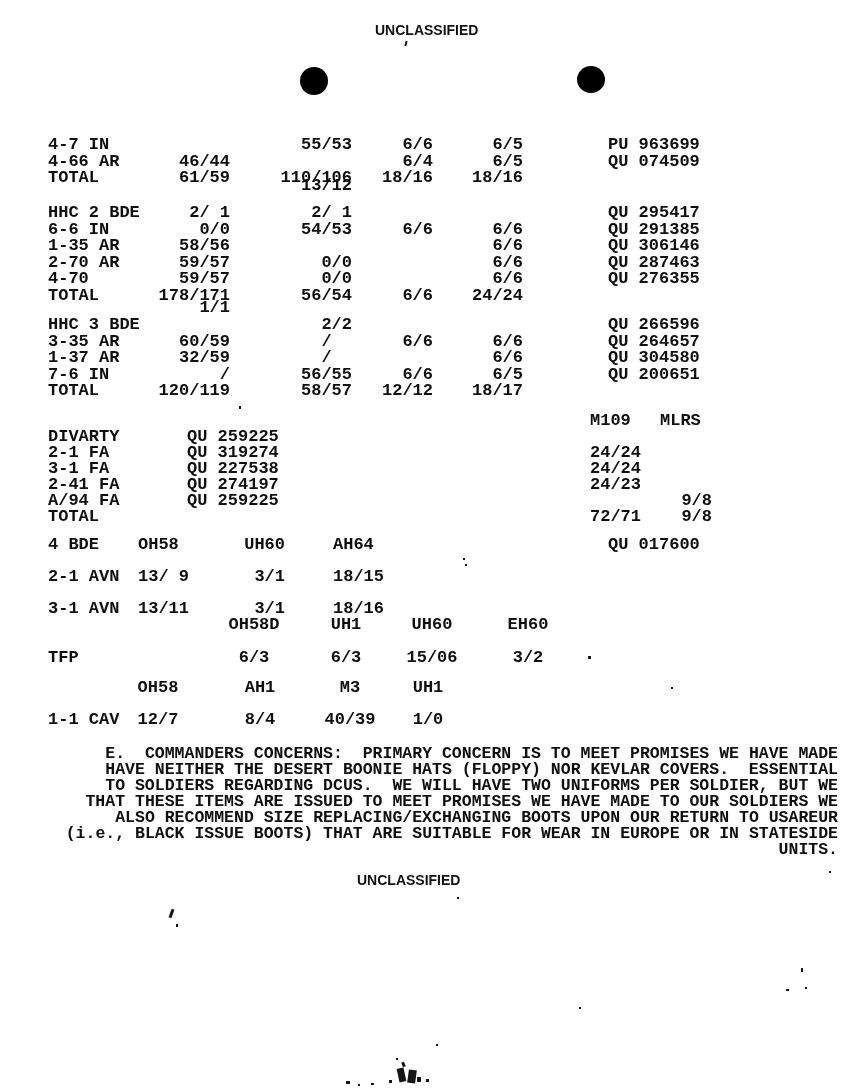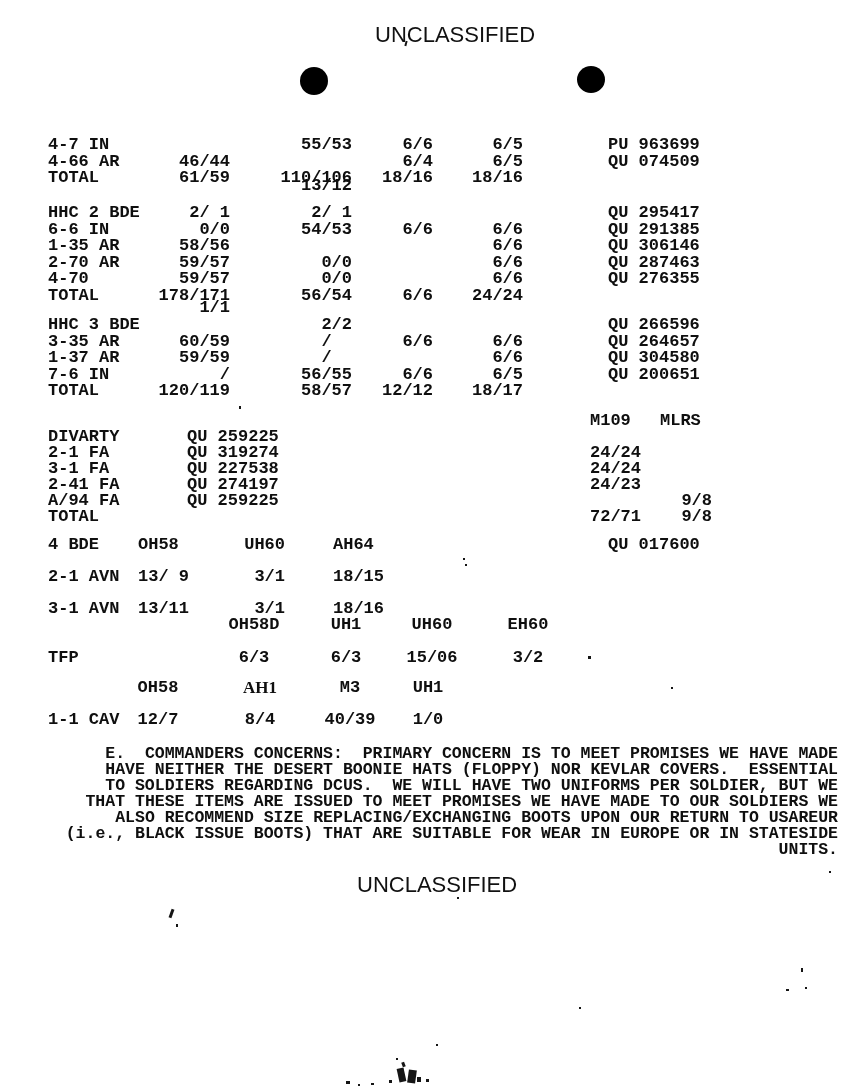--- a/index.html
+++ b/index.html
@@ -2,21 +2,21 @@
 <html><head>
 <meta charset="utf-8">
 <style>
   html,body{margin:0;padding:0;}
   body{
     width:850px;height:1091px;position:relative;background:#ffffff;overflow:hidden;
     font-family:"Liberation Mono","DejaVu Sans Mono",monospace;color:#0f0f0f;
   }
   .banner{
     position:absolute;font-family:"Liberation Sans","DejaVu Sans",sans-serif;
-    font-weight:400;font-size:22px;letter-spacing:0;color:#111;white-space:pre;
+    font-weight:700;font-size:14px;letter-spacing:0;color:#111;white-space:pre;
   }
   .banner-top{left:375px;top:22px;}
   .banner-bottom{left:357px;top:872px;}
   .hole{position:absolute;background:#000;border-radius:50%;}
   .hole-left{left:300px;top:67px;width:28px;height:28px;}
   .hole-right{left:577px;top:66px;width:28px;height:27px;}
   #tables{position:absolute;left:48px;top:0;width:802px;height:1091px;}
   .cell{
     position:absolute;font-size:17px;font-weight:700;line-height:15px;
     white-space:pre;color:#0f0f0f;
@@ -87,21 +87,21 @@
     <span class="cell" style="top: 300px; left: 0px; width: 182px; text-align: right; font-family: Liberation Mono, monospace;">1/1</span>
     <span class="cell" style="top: 317px; left: 184px; width: 120px; text-align: right;">2/2</span>
     <span class="cell" style="top: 317px; left: 560px;">QU 266596</span>
     <span class="cell" style="top: 333.5px; left: 0px;">3-35 AR</span>
     <span class="cell" style="top: 333.5px; left: 0px; width: 182px; text-align: right;">60/59</span>
     <span class="cell" style="top: 333.5px; left: 184px; width: 120px; text-align: right;">/  </span>
     <span class="cell" style="top: 333.5px; left: 307px; width: 78px; text-align: right;">6/6</span>
     <span class="cell" style="top: 333.5px; left: 392px; width: 83px; text-align: right;">6/6</span>
     <span class="cell" style="top: 333.5px; left: 560px;">QU 264657</span>
     <span class="cell" style="top: 350px; left: 0px;">1-37 AR</span>
-    <span class="cell" style="top: 350px; left: 0px; width: 182px; text-align: right;">59/59</span>
+    <span class="cell" style="top: 350px; left: 0px; width: 182px; text-align: right;">32/59</span>
     <span class="cell" style="top: 350px; left: 184px; width: 120px; text-align: right;">/  </span>
     <span class="cell" style="top: 350px; left: 392px; width: 83px; text-align: right;">6/6</span>
     <span class="cell" style="top: 350px; left: 560px;">QU 304580</span>
     <span class="cell" style="top: 366.5px; left: 0px;">7-6 IN</span>
     <span class="cell" style="top: 366.5px; left: 0px; width: 182px; text-align: right;">/</span>
     <span class="cell" style="top: 366.5px; left: 184px; width: 120px; text-align: right;">56/55</span>
     <span class="cell" style="top: 366.5px; left: 307px; width: 78px; text-align: right;">6/6</span>
     <span class="cell" style="top: 366.5px; left: 392px; width: 83px; text-align: right;">6/5</span>
     <span class="cell" style="top: 366.5px; left: 560px;">QU 200651</span>
     <span class="cell" style="top: 383px; left: 0px;">TOTAL</span>
@@ -144,21 +144,21 @@
     <span class="cell" style="top: 617px; left: 151px; width: 110px; text-align: center;">OH58D</span>
     <span class="cell" style="top: 617px; left: 243px; width: 110px; text-align: center;">UH1</span>
     <span class="cell" style="top: 617px; left: 329px; width: 110px; text-align: center;">UH60</span>
     <span class="cell" style="top: 617px; left: 425px; width: 110px; text-align: center;">EH60</span>
     <span class="cell" style="top: 650px; left: 0px;">TFP</span>
     <span class="cell" style="top: 650px; left: 151px; width: 110px; text-align: center;">6/3</span>
     <span class="cell" style="top: 650px; left: 243px; width: 110px; text-align: center;">6/3</span>
     <span class="cell" style="top: 650px; left: 329px; width: 110px; text-align: center;">15/06</span>
     <span class="cell" style="top: 650px; left: 425px; width: 110px; text-align: center;">3/2</span>
     <span class="cell" style="top: 680px; left: 55px; width: 110px; text-align: center;">OH58</span>
-    <span class="cell" style="top: 680px; left: 157px; width: 110px; text-align: center; font-family: Liberation Serif, serif;">AH1</span>
+    <span class="cell" style="top: 680px; left: 157px; width: 110px; text-align: center;">AH1</span>
     <span class="cell" style="top: 680px; left: 247px; width: 110px; text-align: center;">M3</span>
     <span class="cell" style="top: 680px; left: 325px; width: 110px; text-align: center;">UH1</span>
     <span class="cell" style="top: 712px; left: 0px;">1-1 CAV</span>
     <span class="cell" style="top: 712px; left: 55px; width: 110px; text-align: center;">12/7</span>
     <span class="cell" style="top: 712px; left: 157px; width: 110px; text-align: center;">8/4</span>
     <span class="cell" style="top: 712px; left: 247px; width: 110px; text-align: center;">40/39</span>
     <span class="cell" style="top: 712px; left: 325px; width: 110px; text-align: center;">1/0</span>
   </div>
 
 <div id="para">

